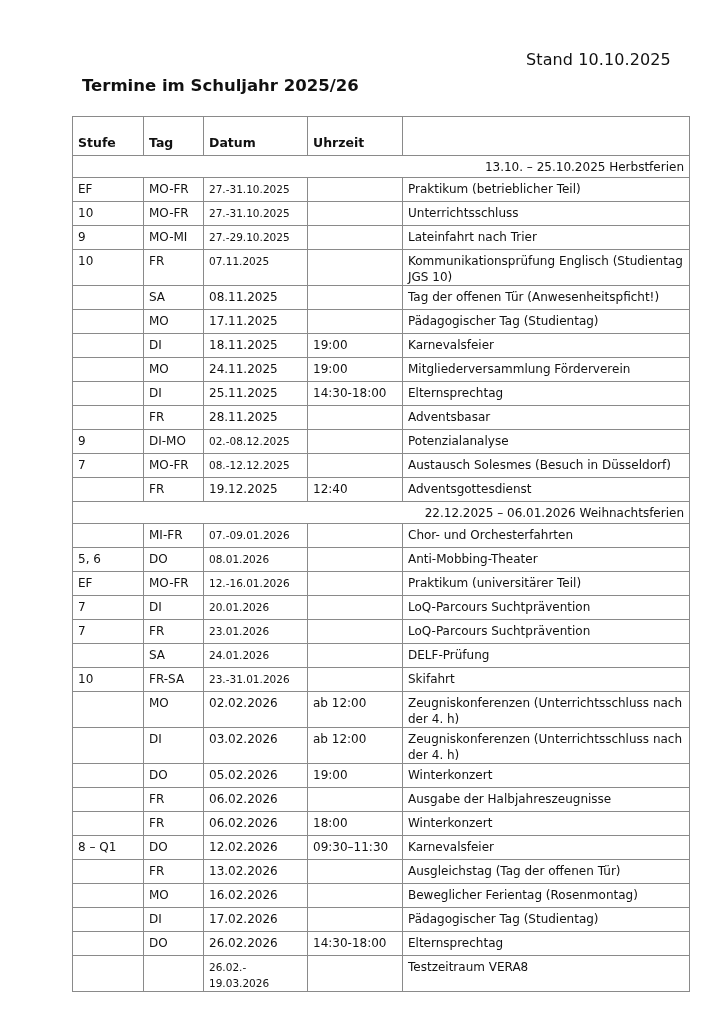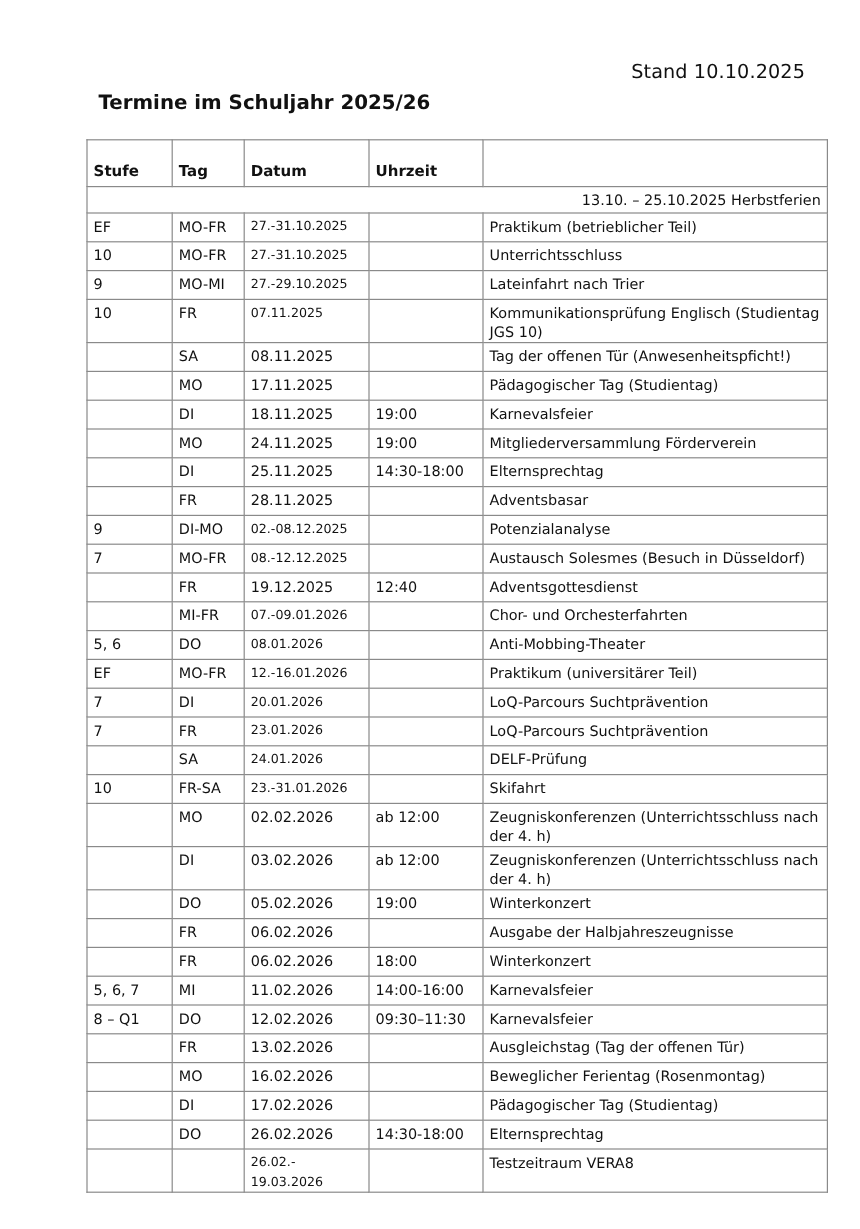--- a/index.html
+++ b/index.html
@@ -152,20 +152,23 @@
         <td></td>
         <td>Austausch Solesmes (Besuch in Düsseldorf)</td>
       </tr>
       <tr class="row">
         <td></td>
         <td>FR</td>
         <td>19.12.2025</td>
         <td>12:40</td>
         <td>Adventsgottesdienst</td>
       </tr>
+      <tr class="holiday">
+        <td colspan="5">22.12.2025 – 06.01.2026 Weihnachtsferien</td>
+      </tr>
       <tr class="row">
         <td></td>
         <td>MI-FR</td>
         <td class="small">07.-09.01.2026</td>
         <td></td>
         <td>Chor- und Orchesterfahrten</td>
       </tr>
       <tr class="row">
         <td>5, 6</td>
         <td>DO</td>
@@ -235,27 +238,20 @@
         <td>06.02.2026</td>
         <td></td>
         <td>Ausgabe der Halbjahreszeugnisse</td>
       </tr>
       <tr class="row">
         <td></td>
         <td>FR</td>
         <td>06.02.2026</td>
         <td>18:00</td>
         <td>Winterkonzert</td>
-      </tr>
-      <tr class="row">
-        <td>5, 6, 7</td>
-        <td>MI</td>
-        <td>11.02.2026</td>
-        <td>14:00-16:00</td>
-        <td>Karnevalsfeier</td>
       </tr>
       <tr class="row">
         <td>8 – Q1</td>
         <td>DO</td>
         <td>12.02.2026</td>
         <td>09:30–11:30</td>
         <td>Karnevalsfeier</td>
       </tr>
       <tr class="row">
         <td></td>

